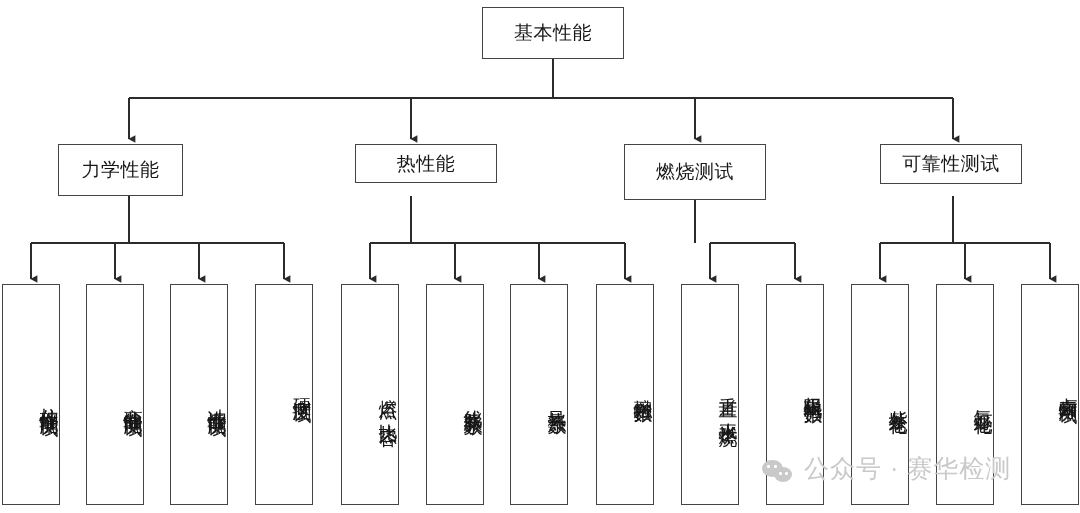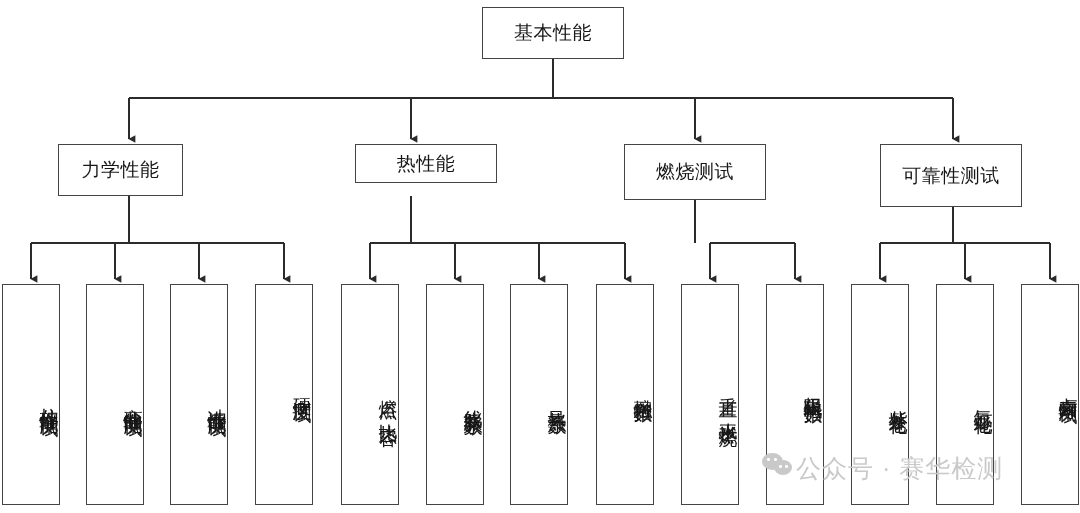--- a/index.html
+++ b/index.html
@@ -52,21 +52,22 @@
   }
   .node.vert .vtxt {
     display: block;
   }
   
   #watermark {
     position: absolute;
     left: 762px;
     top: 452px;
     display: flex;
-    align-items: flex-start;
+    align-items: flex-end;
+    gap: 8px;
     color: #c9c9c9;
     font-size: 25px;
     letter-spacing: 1px;
     white-space: nowrap;
     pointer-events: none;
     user-select: none;
   }
   #watermark .wx-logo {
     position: relative;
     width: 34px; height: 26px;
@@ -141,21 +142,21 @@
 
   <div class="node horiz" style="left:58px; top:144px; width:125px; height:52px;">
     <span>力学性能</span>
   </div>
   <div class="node horiz" style="left:340px; top:144px; width:142px; height:39px;margin-left:15px;">
     <span>热性能</span>
   </div>
   <div class="node horiz" style="left:624px; top:144px; width:142px; height:56px;">
     <span>燃烧测试</span>
   </div>
-  <div class="node horiz" style="left:880px; top:144px; width:142px; height:63px;">
+  <div class="node horiz" style="left:880px; top:144px; width:142px; height:40px;">
     <span>可靠性测试</span>
   </div>
 
   <div class="node vert" style="left:2px; top:284px; width:58px; height:221px;">
     <span class="vtxt">拉伸性能测试</span>
   </div>
   <div class="node vert" style="left:86px; top:284px; width:58px; height:221px;">
     <span class="vtxt">弯曲性能测试</span>
   </div>
   <div class="node vert" style="left:170px; top:284px; width:58px; height:221px;">

